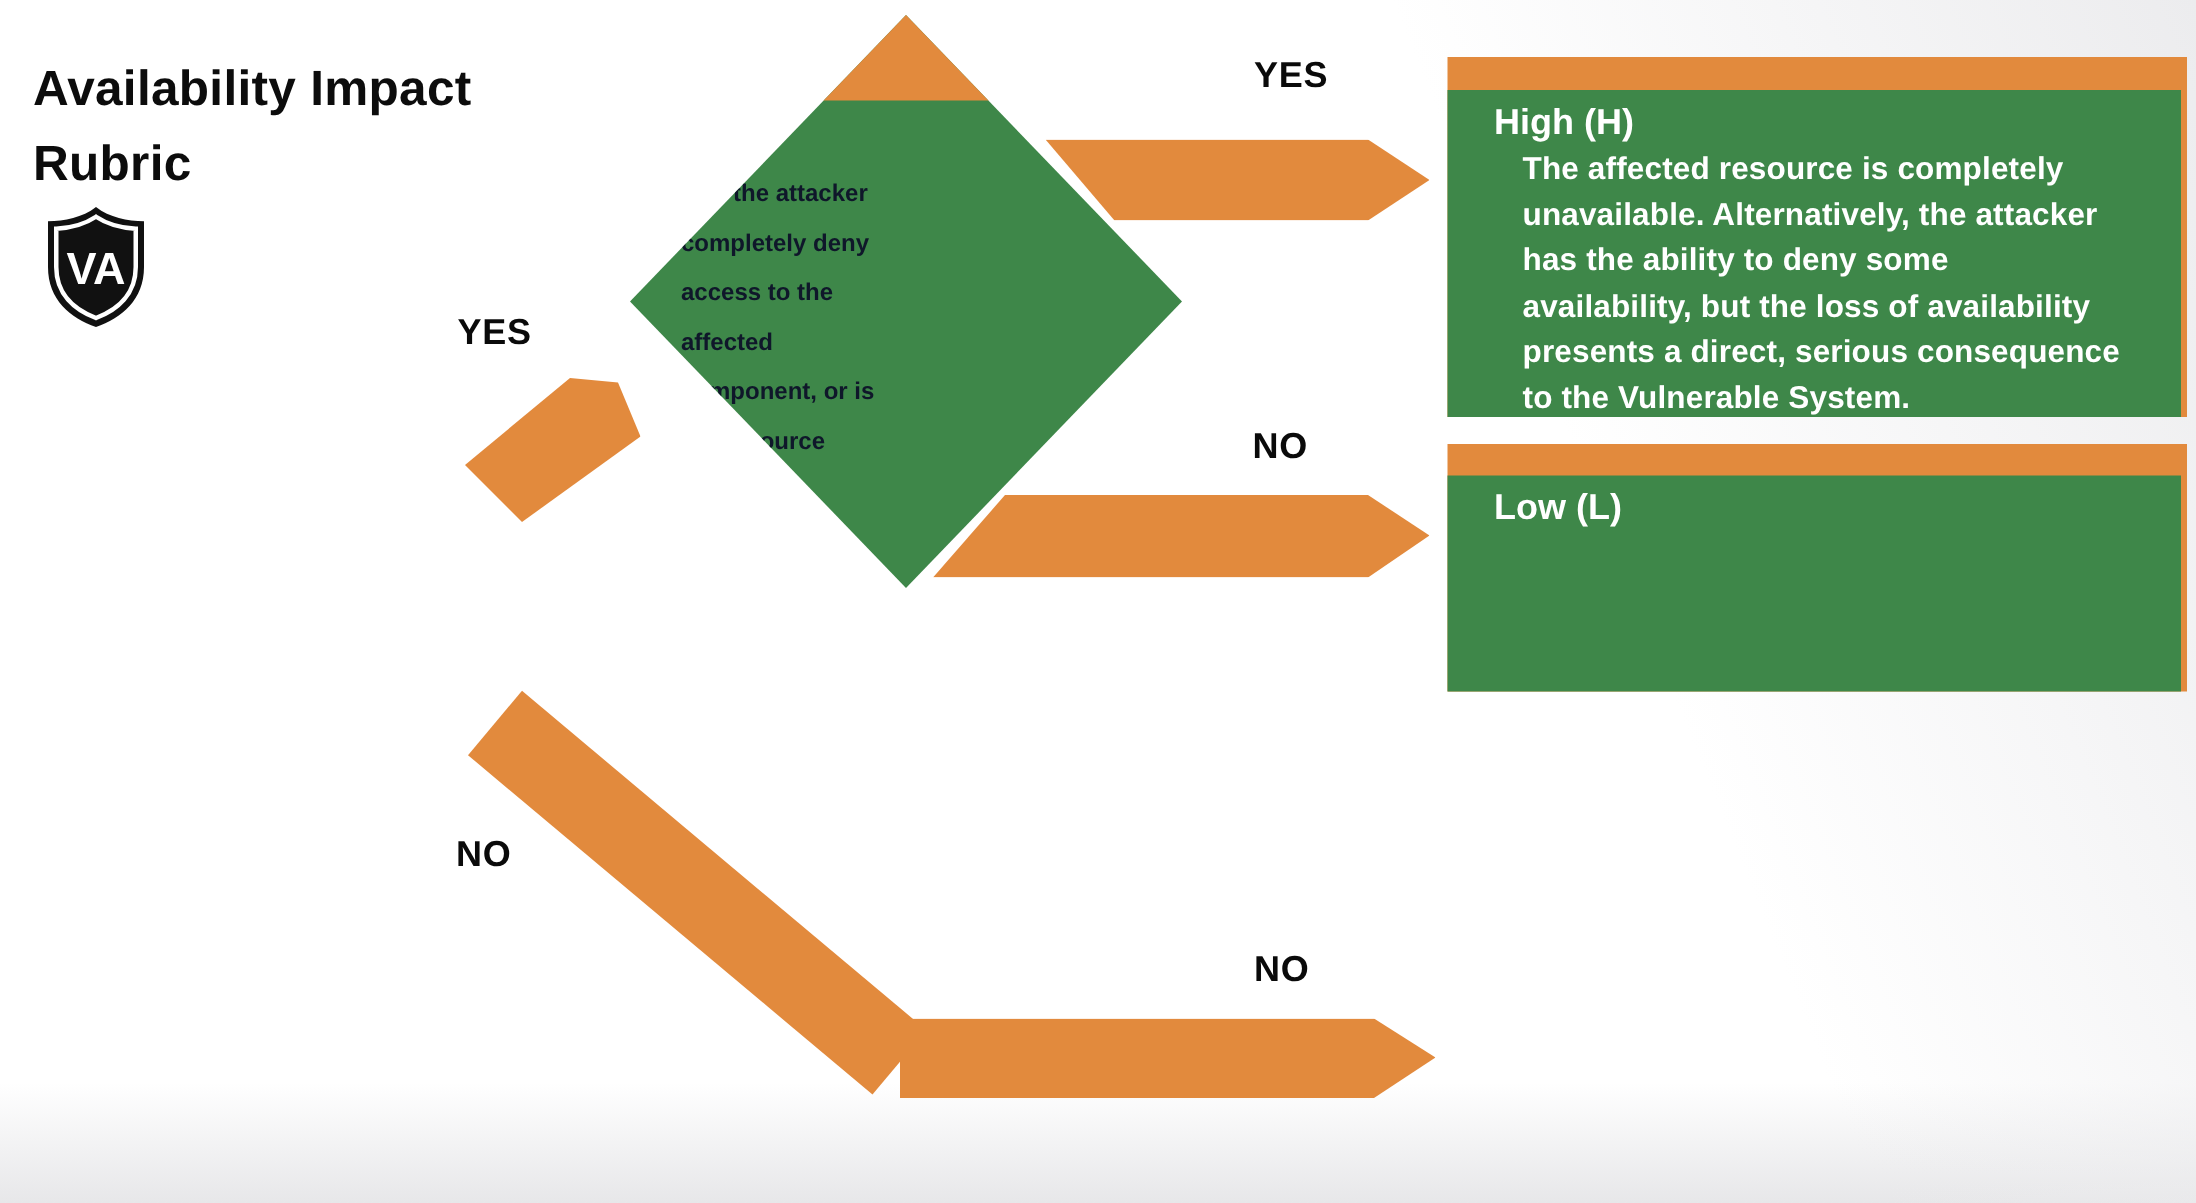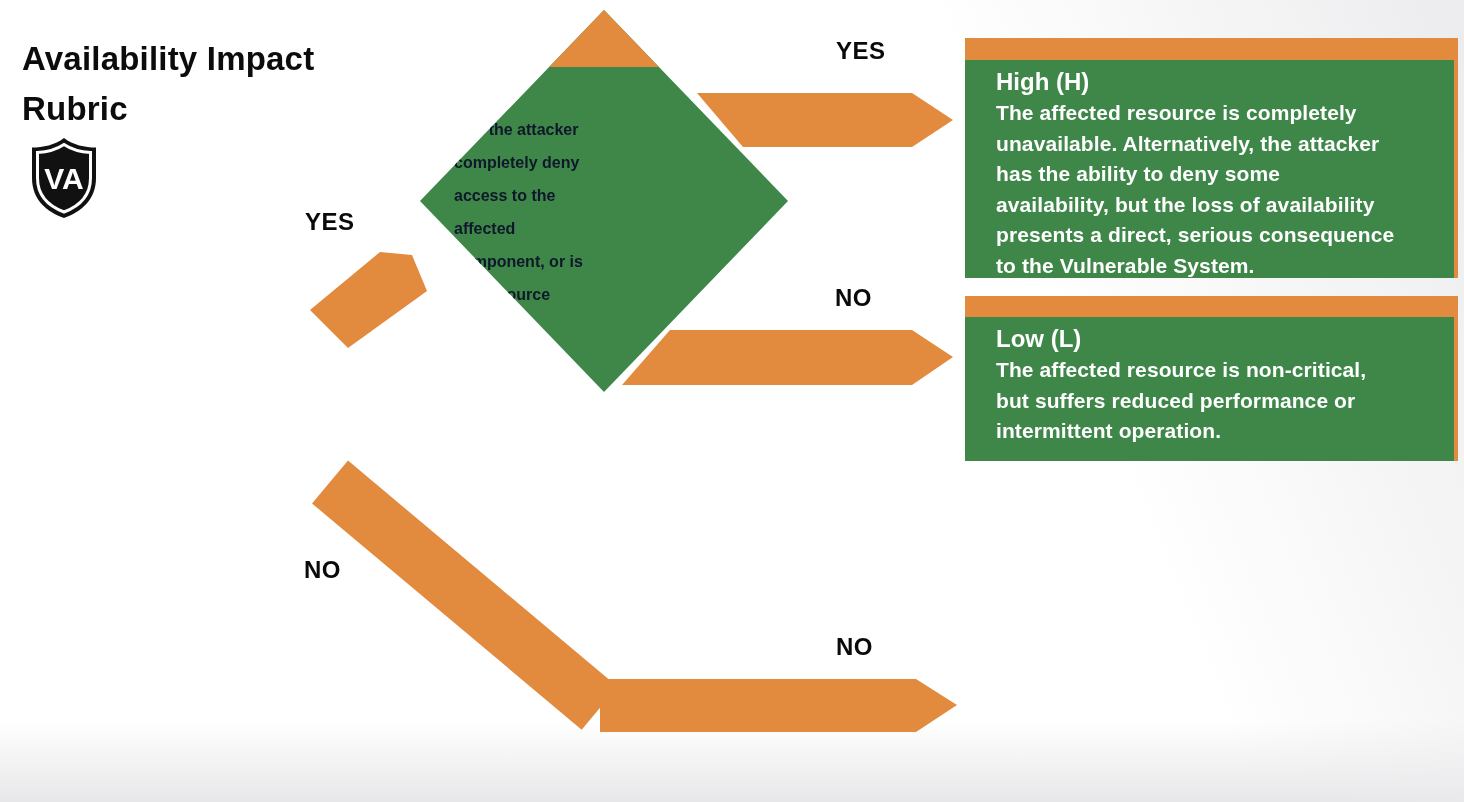--- a/index.html
+++ b/index.html
@@ -114,20 +114,21 @@
     font-size: 24px;
     font-weight: 700;
     line-height: 32px;
   }
   .outcome .o-body {
     font-size: 21px;
     font-weight: 700;
     line-height: 30.5px;
     white-space: pre-line;
     letter-spacing: 0.1px;
+    margin-left: 19px;
   }
   #box-high { left: 965px; top: 38px;  width: 493px; height: 240px; }
   #box-high .inner { top: 22px; }
   #box-low  { left: 965px; top: 296px; width: 493px; height: 165px; }
   #box-low .inner { top: 21px; }
   #box-none { left: 963px; top: 633px; width: 495px; height: 159px; }
   #box-none .inner { top: 17px; padding-top: 9px; }
 </style>
 </head>
 <body>
@@ -175,20 +176,17 @@
 has the ability to deny some
 availability, but the loss of availability
 presents a direct, serious consequence
 to the Vulnerable System.</div>
     </div>
   </div>
 
   <div class="abs outcome" id="box-low">
     <div class="inner">
       <div class="o-title">Low (L)</div>
-      <div class="o-body">The affected resource is non-critical,
-but suffers reduced performance or
-intermittent operation.</div>
     </div>
   </div>
 
 
 </div>
 
 </body></html>

